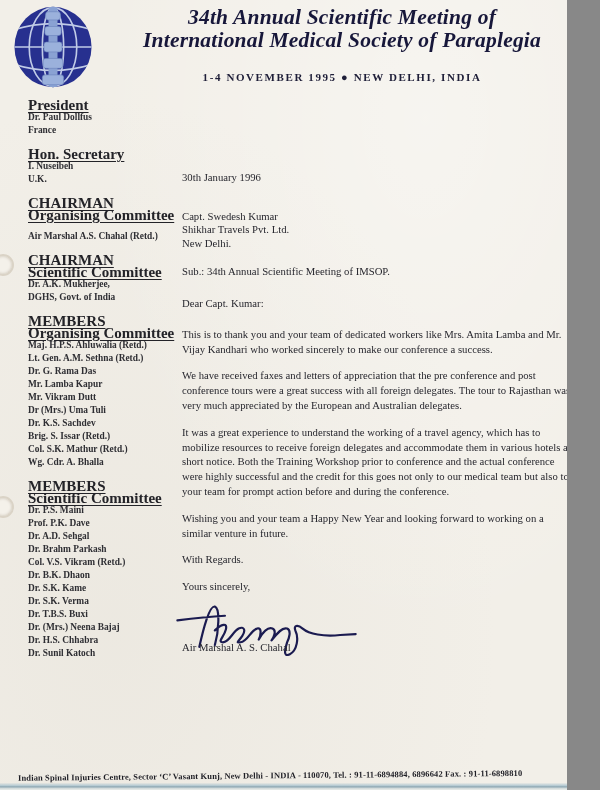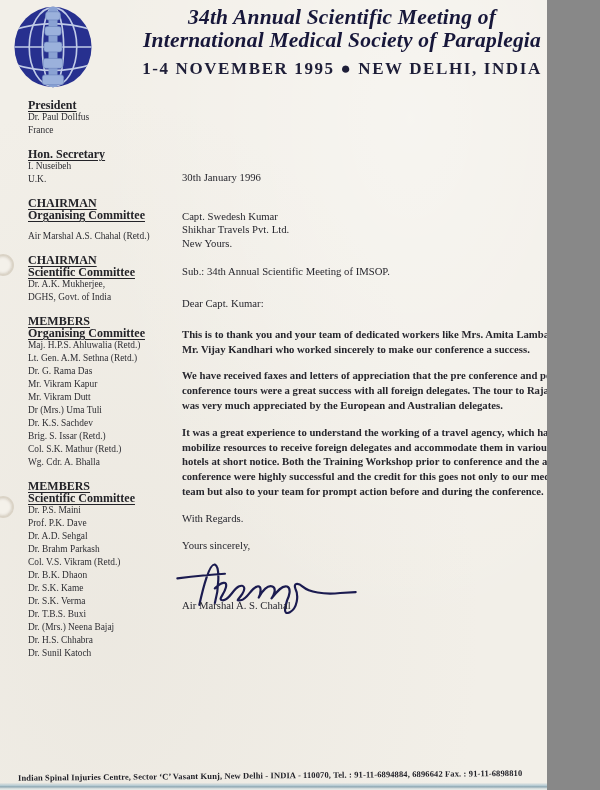--- a/index.html
+++ b/index.html
@@ -2,44 +2,44 @@
 <html><head>
 <meta charset="utf-8">
 <style>
   html,body{margin:0;padding:0;background:#888;}
   .page{
     position:relative;width:547px;height:790px;overflow:hidden;
     background:
       radial-gradient(ellipse at 75% 15%, rgba(255,255,255,.35) 0%, rgba(255,255,255,0) 55%),
       radial-gradient(ellipse at 20% 80%, rgba(210,204,192,.18) 0%, rgba(210,204,192,0) 60%),
       #f2efe8;
-    font-family:"Liberation Serif", serif;color:#26262c;
+    font-family:"Liberation Serif", serif;color:#26262c;padding-left:20px;
   }
   
   .logo{position:absolute;left:12px;top:4px;width:82px;height:86px;}
   .head-text{position:absolute;left:88px;top:6px;width:508px;text-align:center;}
   .title{font-size:21.5px;line-height:23px;font-weight:bold;font-style:italic;
          color:#17173a;letter-spacing:.2px;}
-  .dateline{margin-top:7px;font-size:17px;font-weight:bold;letter-spacing:1.6px;color:#1e1e38;}
+  .dateline{margin-top:19px;font-size:11px;font-weight:bold;letter-spacing:1.6px;color:#1e1e38;}
   
   .sidebar{position:absolute;left:28px;top:99px;width:156px;font-size:9.4px;color:#2e2e33;}
   .sb-section{margin-bottom:11px;}
   .sb-head{font-weight:bold;text-decoration:underline;text-underline-offset:2px;
-           text-decoration-thickness:1px;line-height:12px;font-size:12px;color:#232328;}
-  .sb-line{line-height:13px;white-space:nowrap;}
+           text-decoration-thickness:1px;line-height:12px;font-size:15px;color:#232328;}
+  .sb-line{line-height:13px;white-space:nowrap;font-weight:bold;}
   .gap-top{margin-top:9px;}
   
   .letter{position:absolute;left:182px;top:170px;width:392px;font-size:10.7px;
           line-height:14.8px;color:#27272e;}
   .l-date{margin-bottom:25px;}
   .recipient div{line-height:13.5px;}
   .recipient{margin-bottom:14px;}
   .subject{margin-bottom:17px;font-family:Liberation Serif, serif;}
   .salutation{margin-bottom:16px;}
-  .letter p{margin:0 0 12px 0;font-weight:bold;}
+  .letter p{margin:0 0 12px 0;}
   .regards{margin-top:2px;margin-bottom:12px;}
   .closing{margin-bottom:0;}
   .sig{display:block;margin:-2px 0 -16px -8px;}
   .signatory{line-height:14px;}
   
   .footer{position:absolute;left:18px;bottom:10px;width:576px;font-size:8.5px;font-weight:bold;
           color:#1d1d24;letter-spacing:.12px;transform:rotate(-.55deg);white-space:nowrap;}
   .scan-edge{position:absolute;left:0;right:0;bottom:0;height:9px;
      background:linear-gradient(180deg, rgba(178,197,205,0) 0%, rgba(178,197,205,0) 18%,
        #b7cbd3 50%, #90a9b4 64%, #d9e0df 85%, #e9ece9 100%);}
@@ -105,21 +105,21 @@
       <div class="sb-head">Scientific Committee</div>
       <div class="sb-line">Dr. A.K. Mukherjee,</div>
       <div class="sb-line">DGHS, Govt. of India</div>
     </div>
     <div class="sb-section">
       <div class="sb-head">MEMBERS</div>
       <div class="sb-head">Organising Committee</div>
       <div class="sb-line">Maj. H.P.S. Ahluwalia (Retd.)</div>
       <div class="sb-line">Lt. Gen. A.M. Sethna (Retd.)</div>
       <div class="sb-line">Dr. G. Rama Das</div>
-      <div class="sb-line">Mr. Vikram Kapur</div>
+      <div class="sb-line">Mr. Lamba Kapur</div>
       <div class="sb-line">Mr. Vikram Dutt</div>
       <div class="sb-line">Dr (Mrs.) Uma Tuli</div>
       <div class="sb-line">Dr. K.S. Sachdev</div>
       <div class="sb-line">Brig. S. Issar (Retd.)</div>
       <div class="sb-line">Col. S.K. Mathur (Retd.)</div>
       <div class="sb-line">Wg. Cdr. A. Bhalla</div>
     </div>
     <div class="sb-section">
       <div class="sb-head">MEMBERS</div>
       <div class="sb-head">Scientific Committee</div>
@@ -136,27 +136,28 @@
       <div class="sb-line">Dr. H.S. Chhabra</div>
       <div class="sb-line">Dr. Sunil Katoch</div>
     </div>
   </aside>
 
   <main class="letter">
     <div class="l-date">30th January 1996</div>
     <div class="recipient">
       <div>Capt. Swedesh Kumar</div>
       <div>Shikhar Travels Pvt. Ltd.</div>
-      <div>New Yours.</div>
+      <div>New Delhi.</div>
     </div>
     <div class="subject">Sub.: 34th Annual Scientific Meeting of IMSOP.</div>
     <div class="salutation">Dear Capt. Kumar:</div>
     <p>This is to thank you and your team of dedicated workers like Mrs. Amita Lamba and Mr. Vijay Kandhari who worked sincerely to make our conference a success.</p>
     <p>We have received faxes and letters of appreciation that the pre conference and post conference tours were a great success with all foreign delegates. The tour to Rajasthan was very much appreciated by the European and Australian delegates.</p>
     <p>It was a great experience to understand the working of a travel agency,  which has to mobilize resources to receive foreign delegates and accommodate them in various hotels at short notice. Both the Training Workshop prior to conference and the actual conference were highly successful and the credit for this goes not only to our medical team but also to your team for prompt action before and during the conference.</p>
+    <p>Wishing you and your team a Happy New Year and looking forward to working on a similar venture in future.</p>
     <div class="regards">With Regards.</div>
     <div class="closing">Yours sincerely,</div>
     <svg class="sig" width="186" height="64" viewBox="0 0 200 70">
       <path d="M2 31 C 18 29, 36 27, 54 26
                M 26 60 C 30 42, 37 14, 43 16 C 49 18, 47 44, 43 58
                M 43 42 C 50 35, 57 33, 55 41 C 53 49, 46 54, 51 55 C 58 56, 62 44, 69 40
                C 75 37, 77 42, 73 48 C 69 54, 65 56, 71 55 C 79 54, 82 42, 89 40
                C 95 38, 93 48, 91 52 C 95 44, 101 38, 106 40 C 111 42, 107 50, 105 53
                C 111 45, 117 38, 122 40 C 127 42, 124 51, 122 55 C 120 62, 117 72, 125 68
                C 133 64, 135 50, 131 42 C 129 37, 133 35, 139 40 C 146 46, 162 49, 180 47 L 197 46" stroke="#1b1b50" stroke-width="2.4" fill="none" stroke-linecap="round" stroke-linejoin="round"></path>

